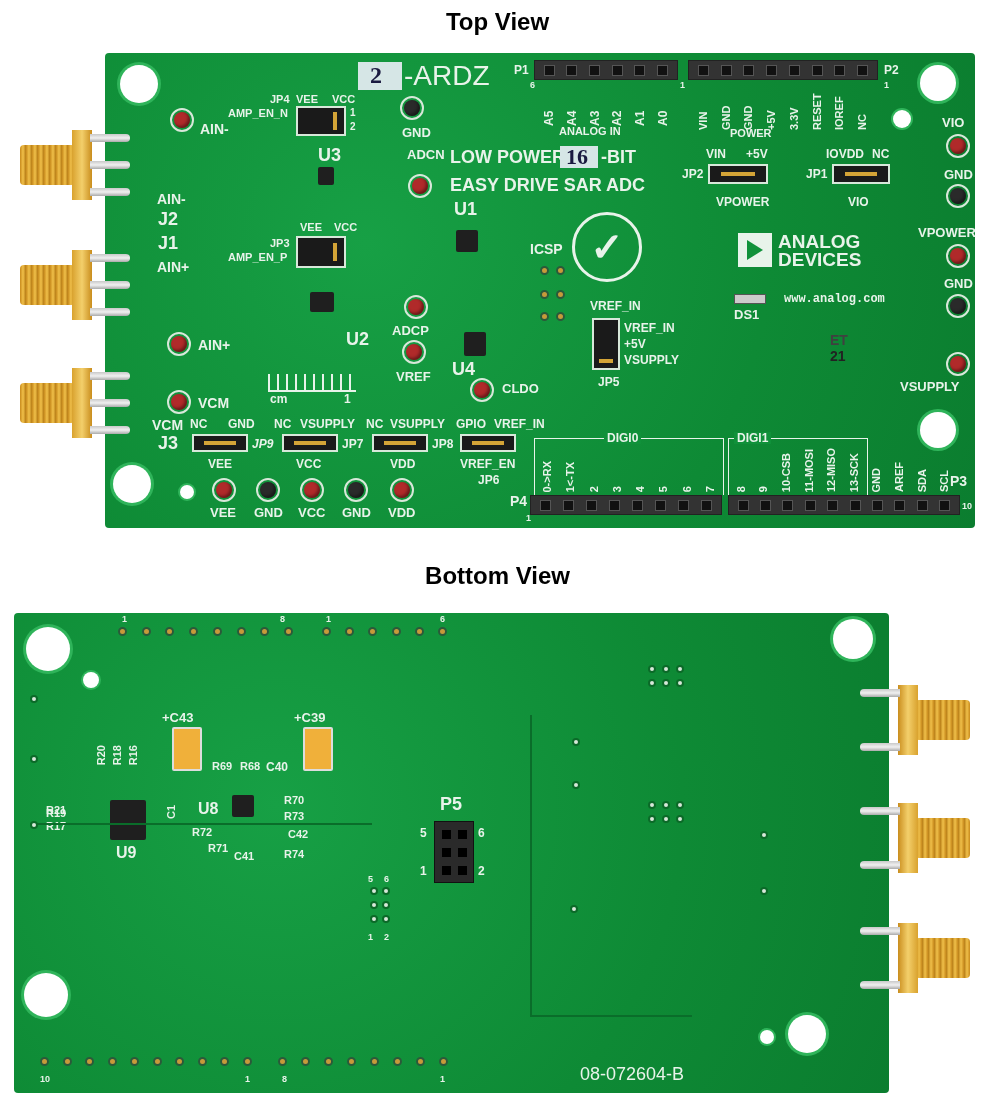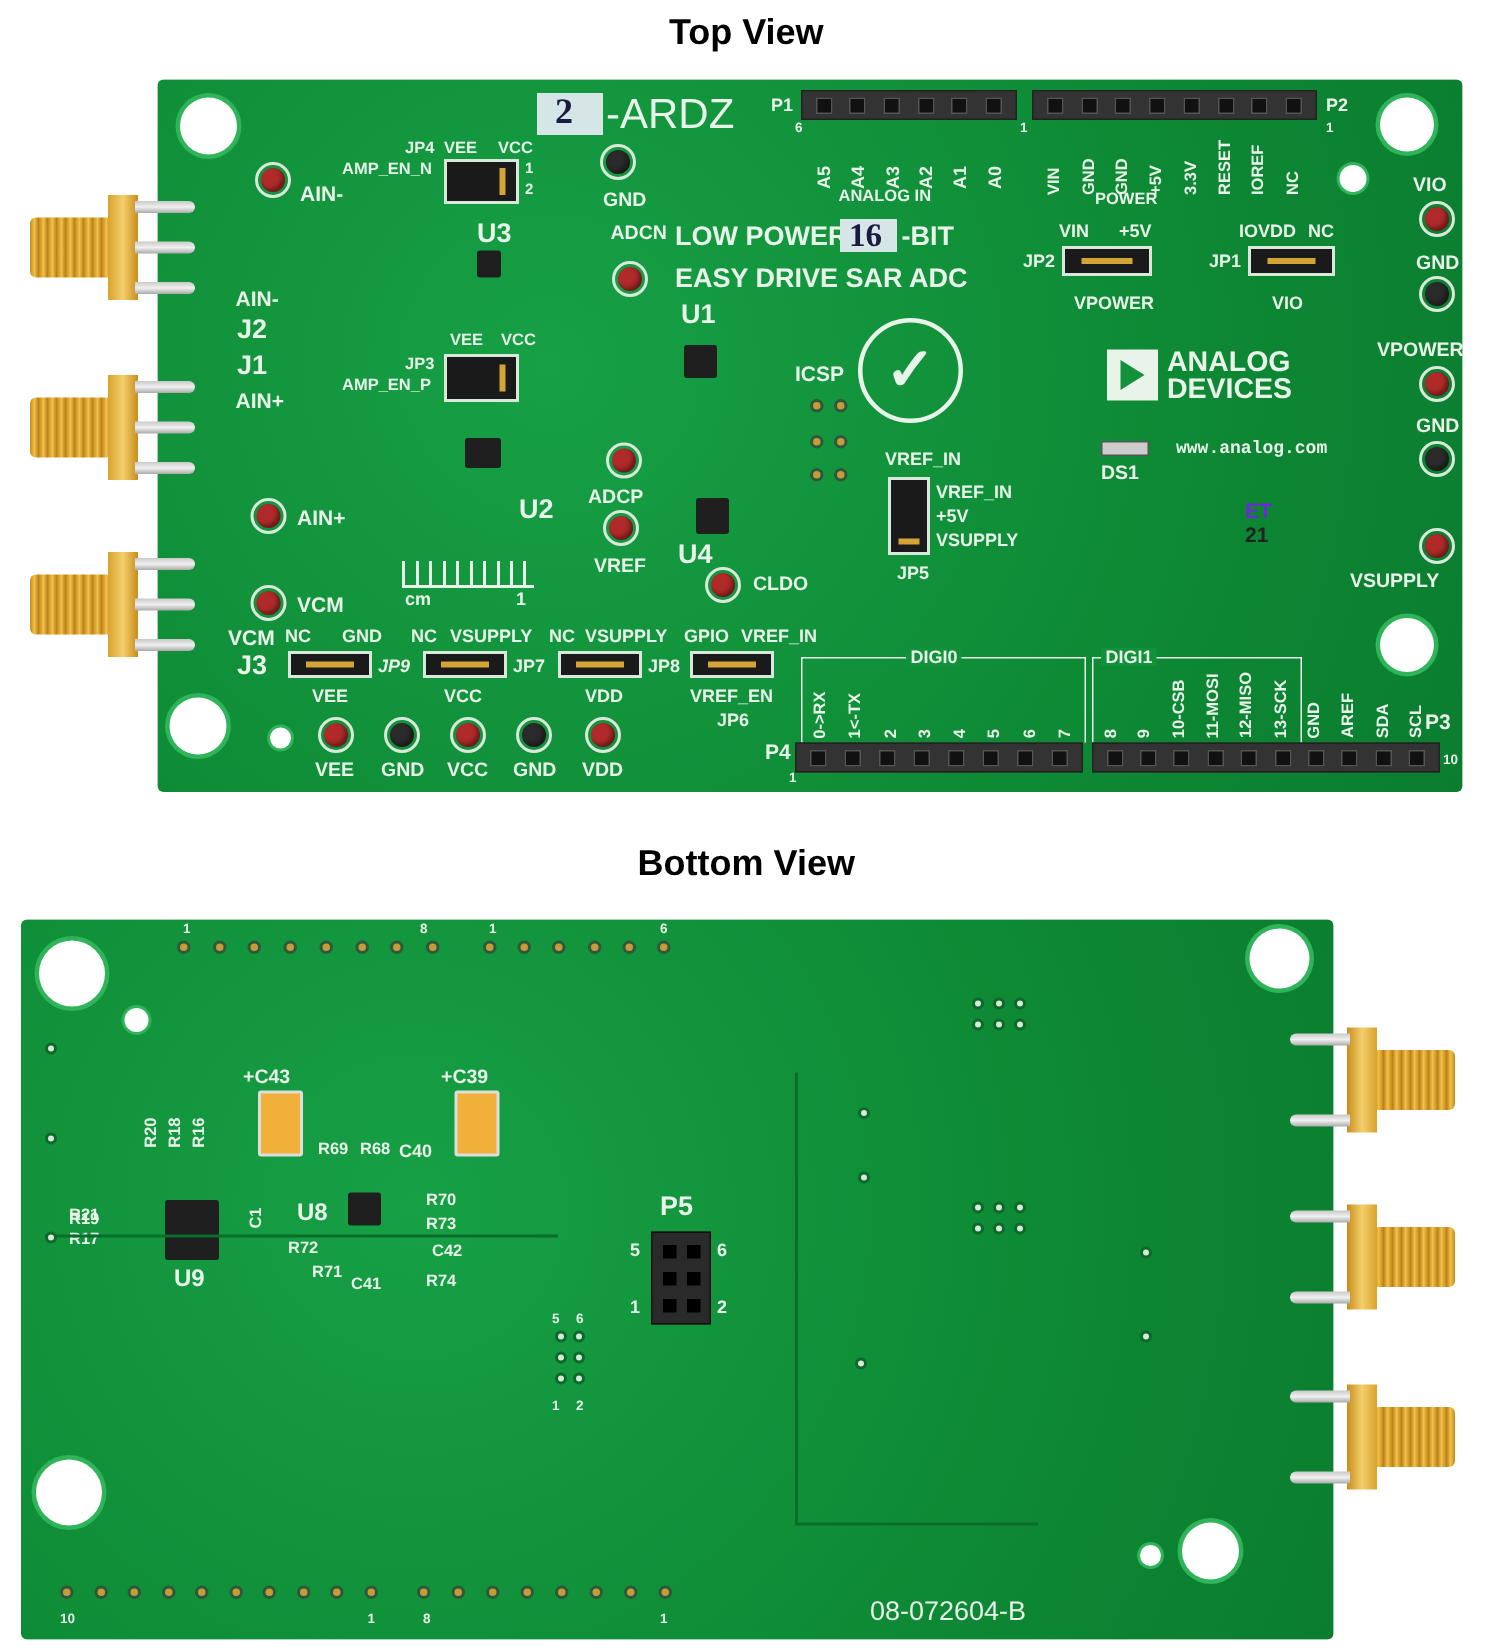--- a/index.html
+++ b/index.html
@@ -124,21 +124,21 @@
   <div class="silk" style="left:848px;top:146px;font-size:12px;">VIO</div>
 
   <div class="logo-box" style="left:738px;top:183px;">
       <div class="logo-tri"></div>
     </div>
   <div class="silk" style="left:778px;top:182px;font-size:19px;">ANALOG</div>
   <div class="silk" style="left:778px;top:200px;font-size:19px;">DEVICES</div>
   <div class="silk" style="left:784px;top:243px;font-size:12px;font-family:'Liberation Mono',monospace;">www.analog.com</div>
   <div class="smd" style="left:734px;top:244px;width:30px;height:8px;"></div>
   <div class="silk" style="left:734px;top:258px;font-size:13px;">DS1</div>
-  <div class="silk" style="left:830px;top:283px;font-size:14px;color:#6d28d9;">ET</div>
+  <div class="silk" style="left:830px;top:283px;font-size:14px;color:#404040;">ET</div>
   <div class="silk" style="left:830px;top:299px;font-size:14px;color:#222;">21</div>
 
   <div class="rohs" style="left:572px;top:162px;">
       <span class="chk">✓</span>
     </div>
 
   <div class="silk" style="left:942px;top:66px;font-size:13px;">VIO</div>
   <div class="tp" style="left:946px;top:84px;">
       <span class="cap"></span>
     </div>

